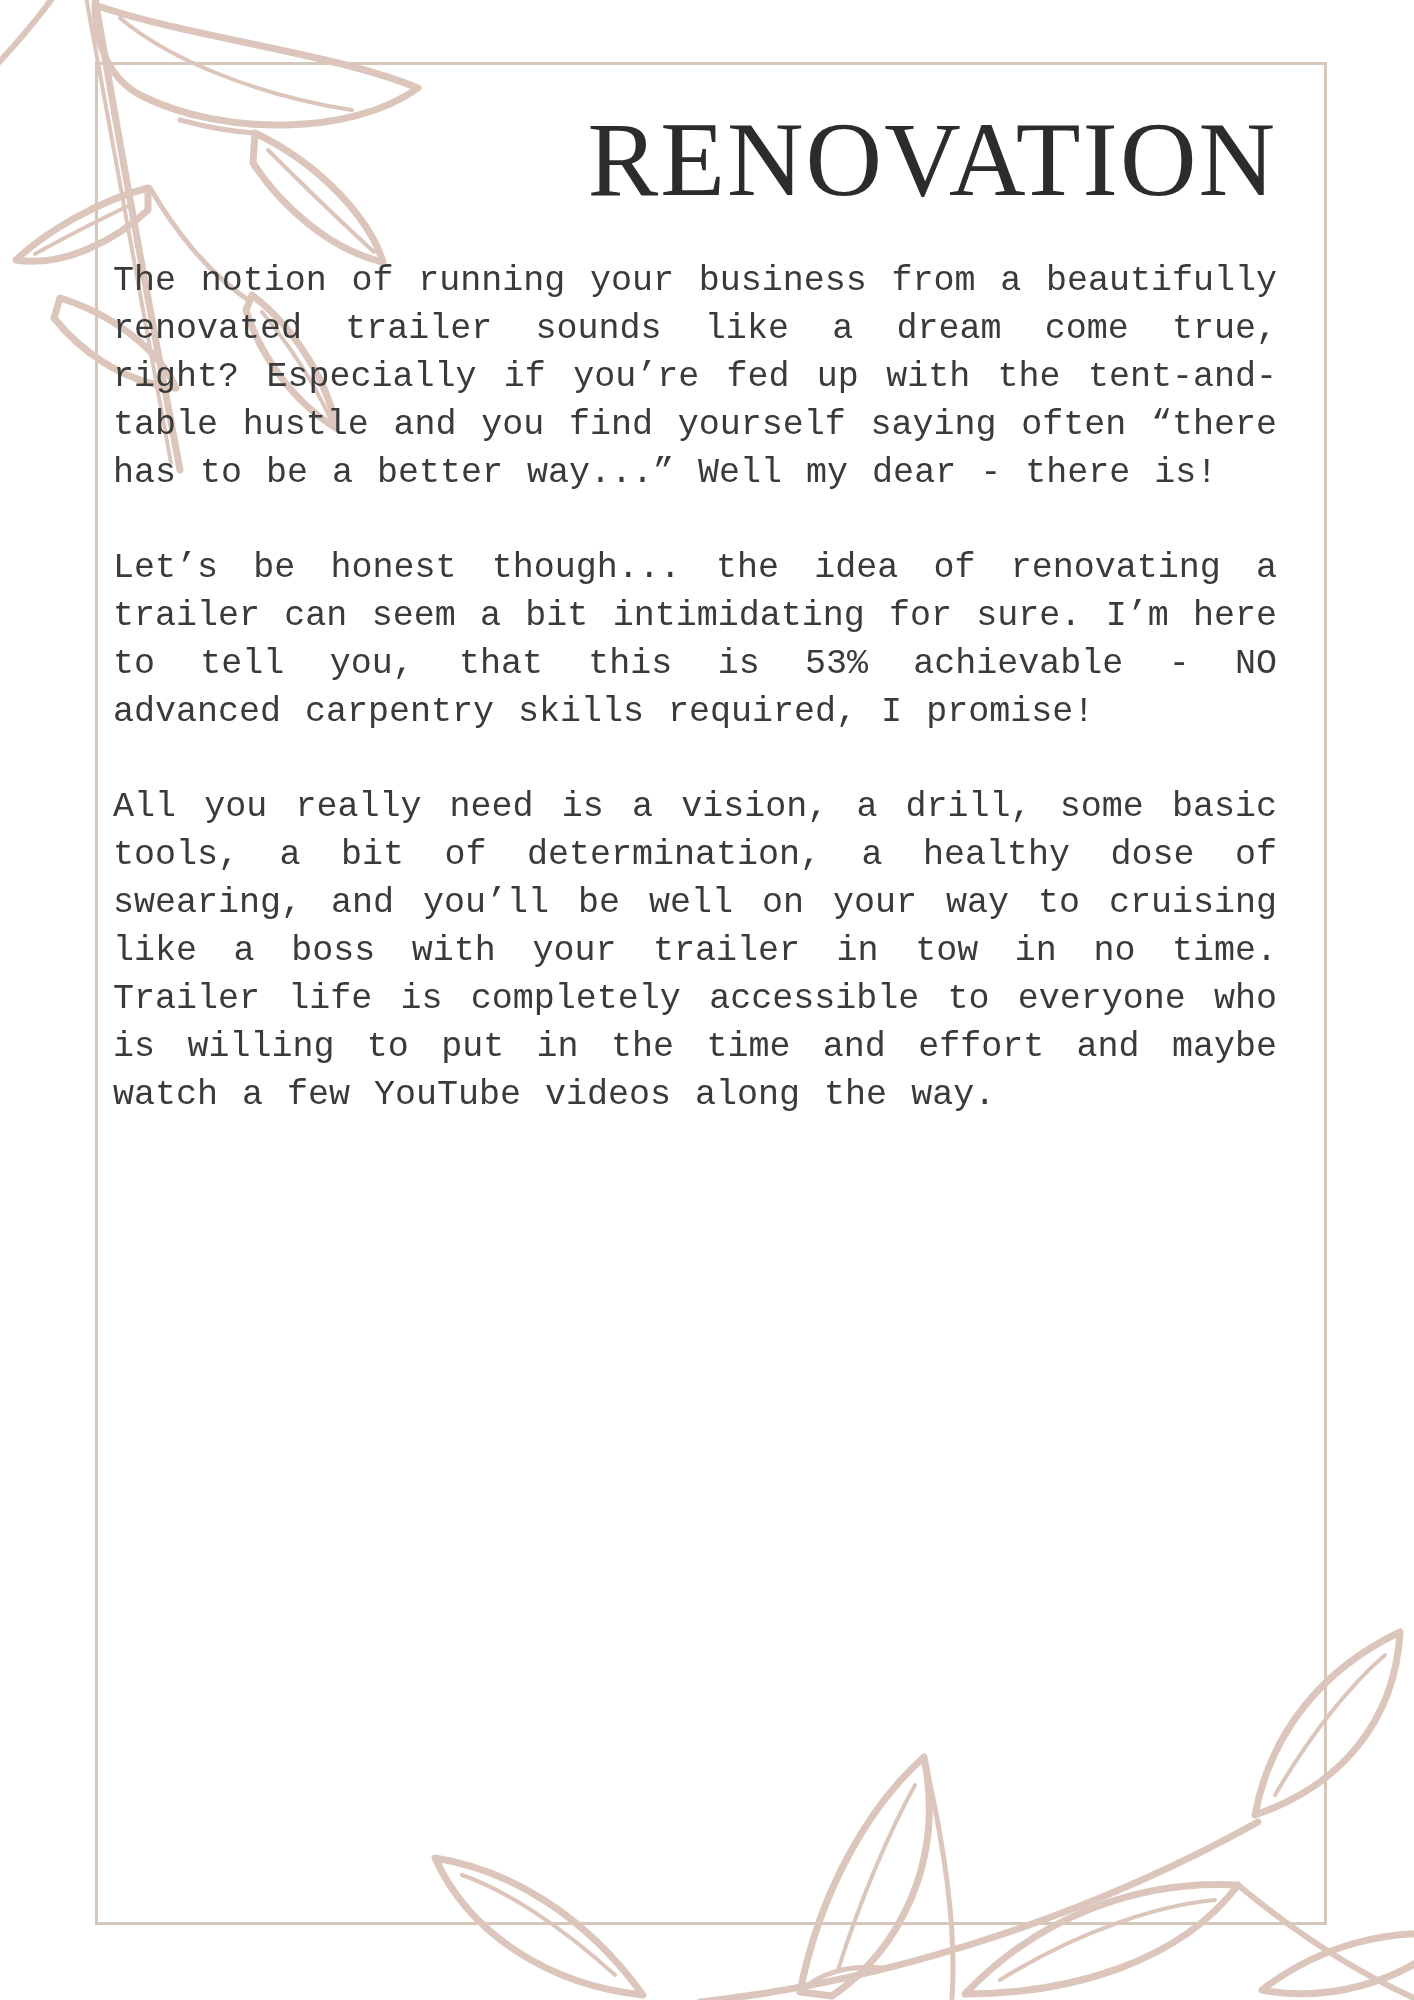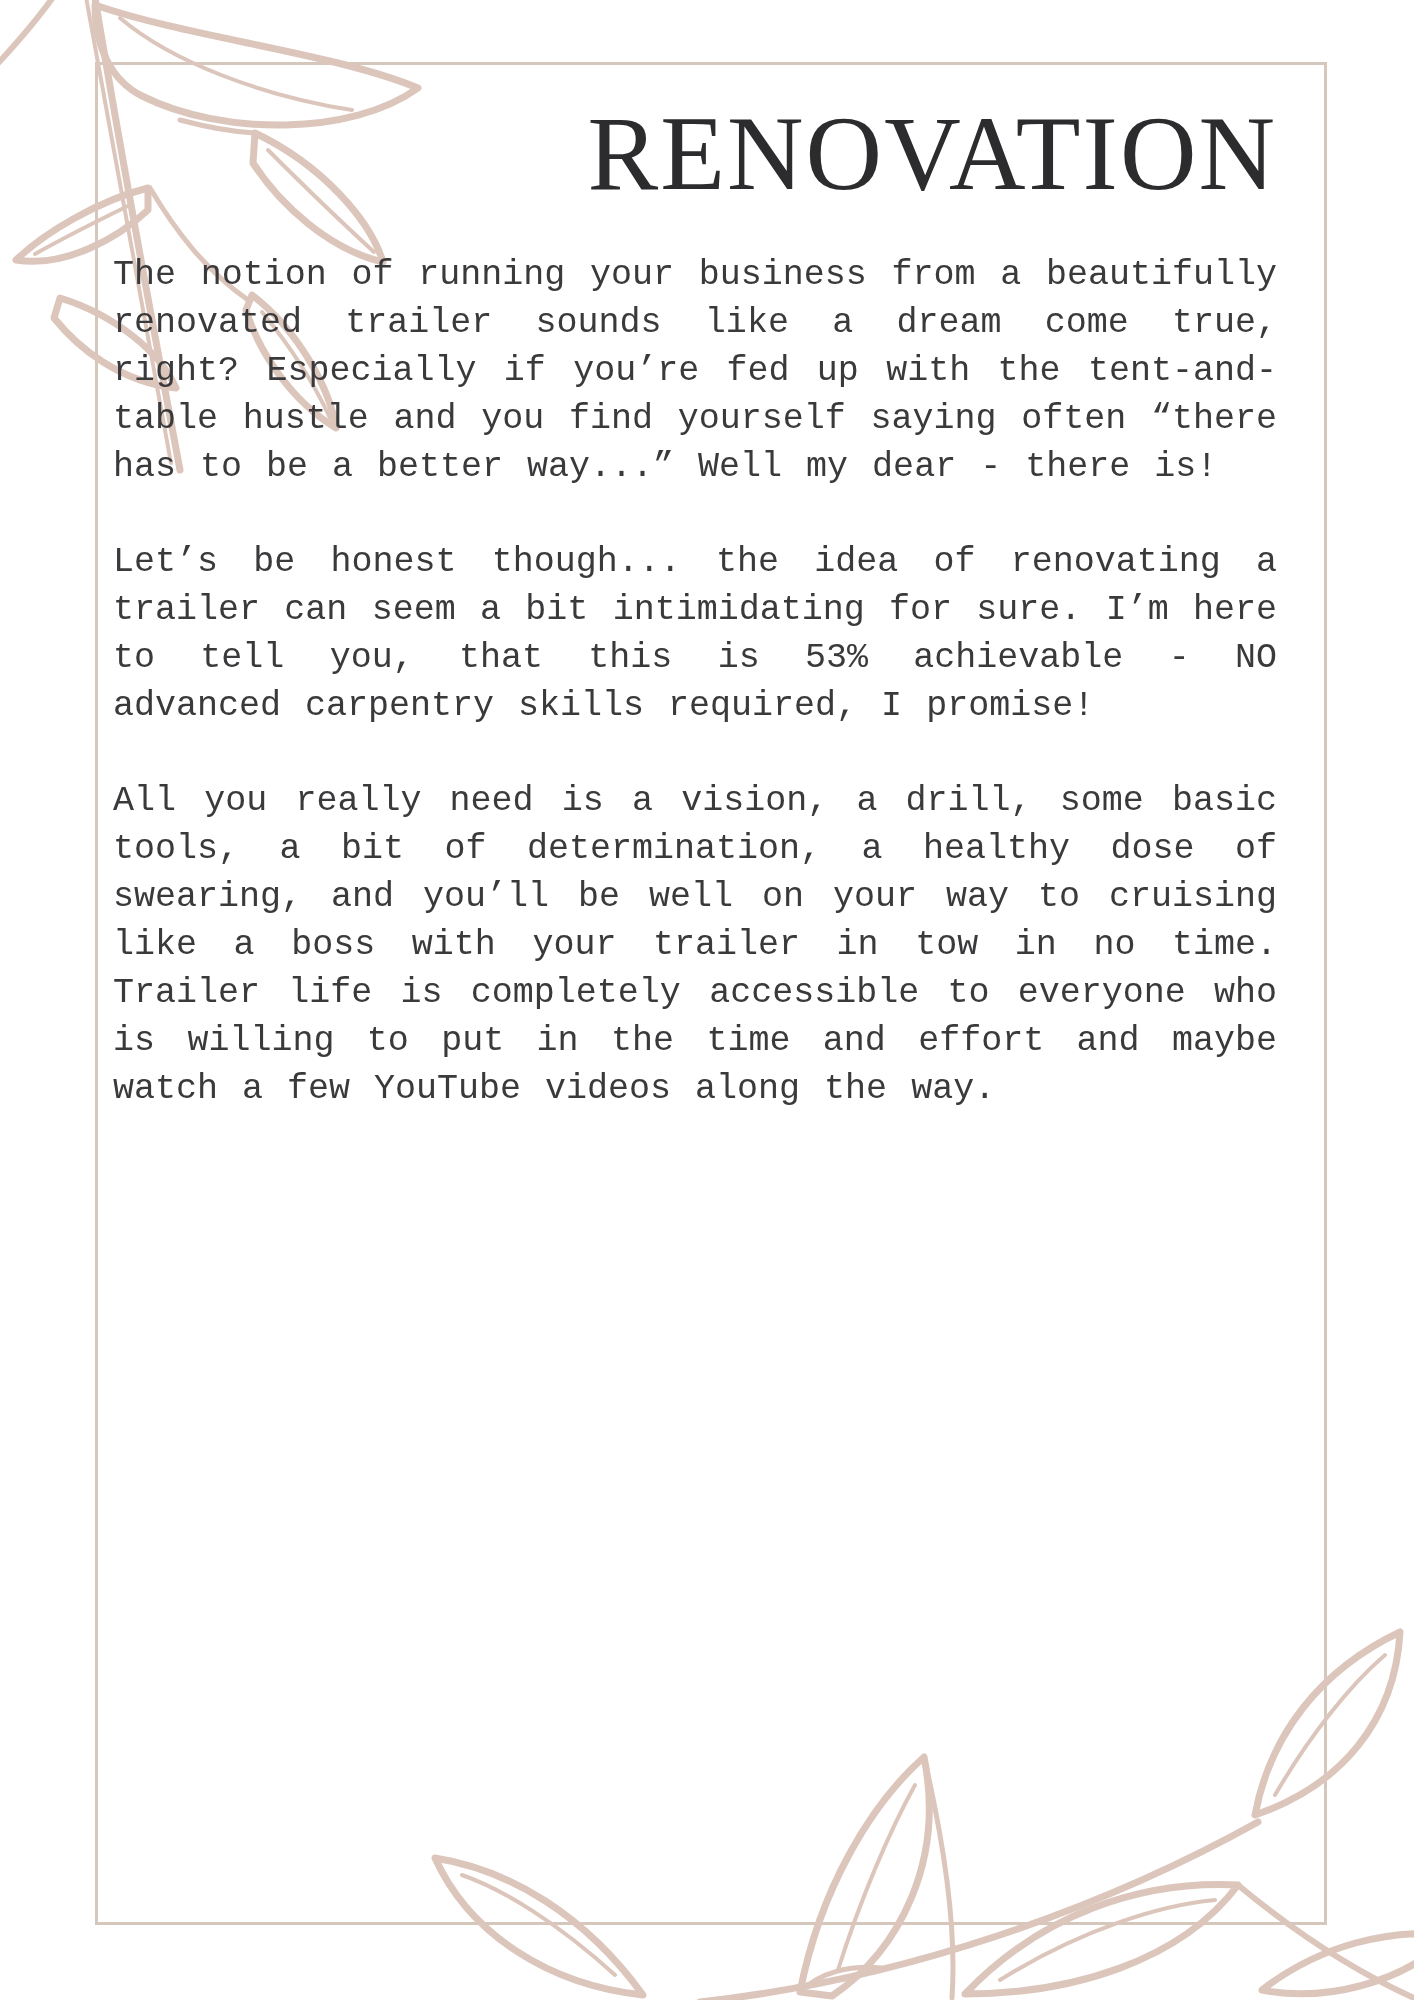--- a/index.html
+++ b/index.html
@@ -24,21 +24,21 @@
   .leaf-svg {
     position: absolute;
     color: var(--accent-leaf, #dcc6bc);
     pointer-events: none;
   }
   .leaf-tl { left: 0; top: 0; }
   .leaf-br { right: 0; bottom: 0; }
   .content {
     position: absolute;
     left: 113px;
-    top: 68px;
+    top: 74px;
     width: 1164px;
   }
   .title {
     margin: 32px 0 44px 0;
     text-align: right;
     font-family: "Liberation Serif", "DejaVu Serif", serif;
     font-weight: 400;
     font-size: 106px;
     line-height: 107px;
     letter-spacing: 2px;

